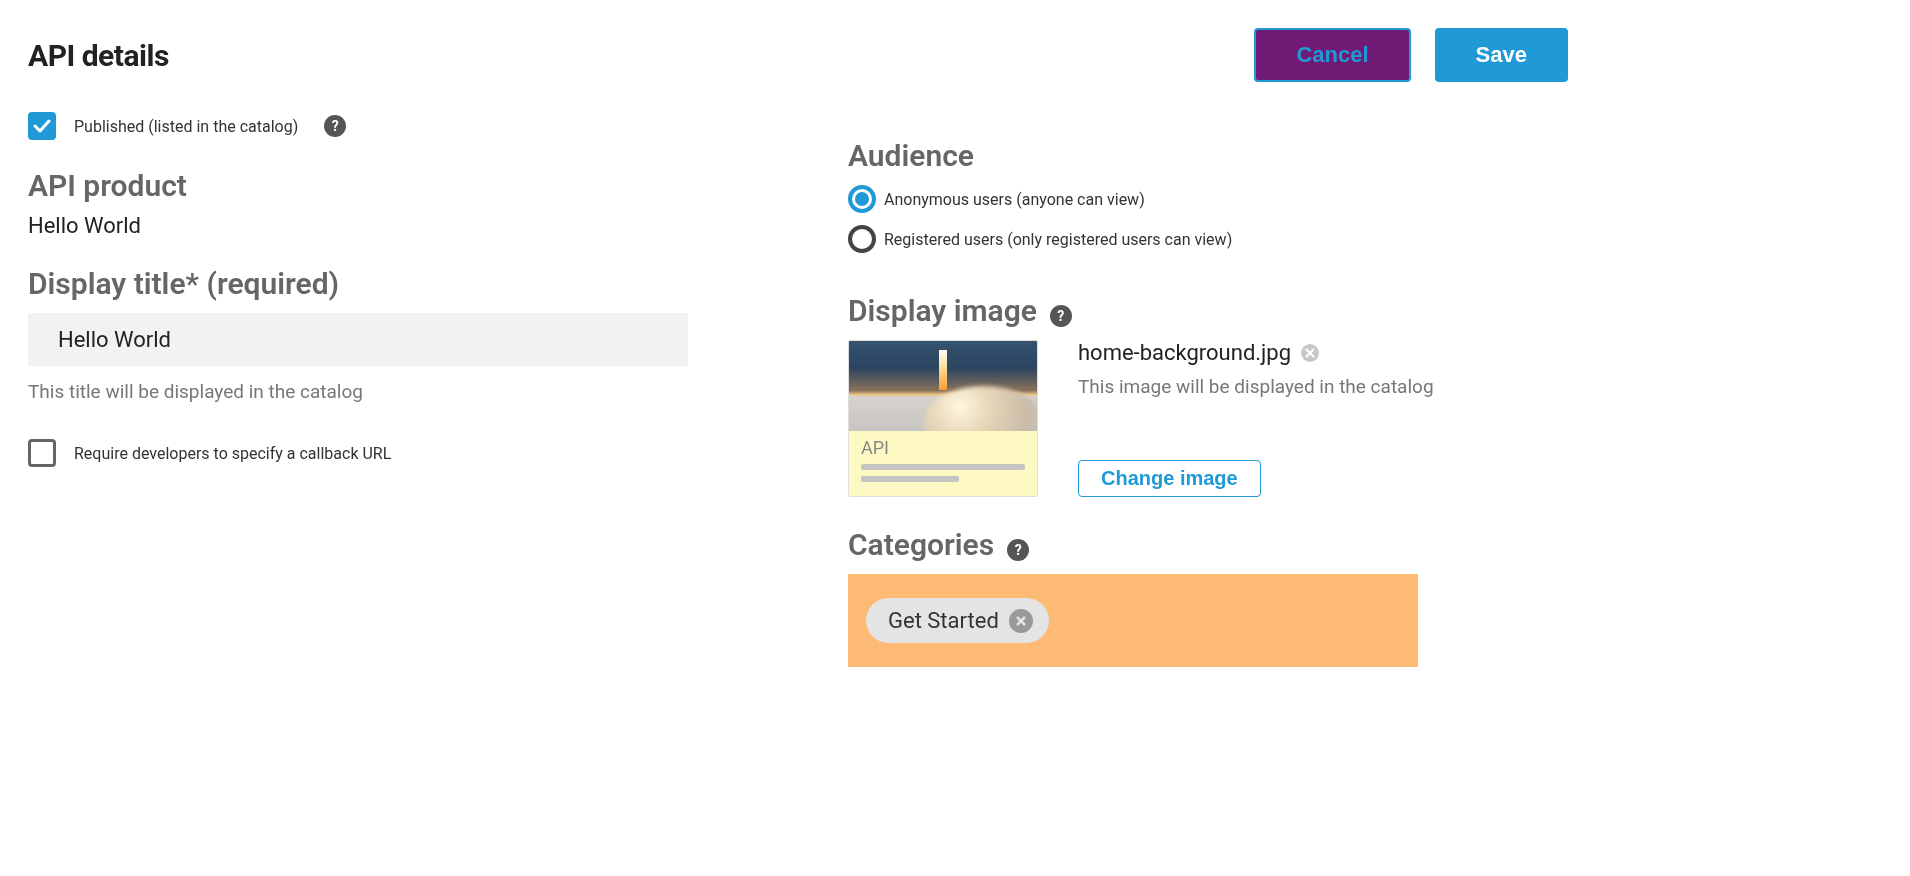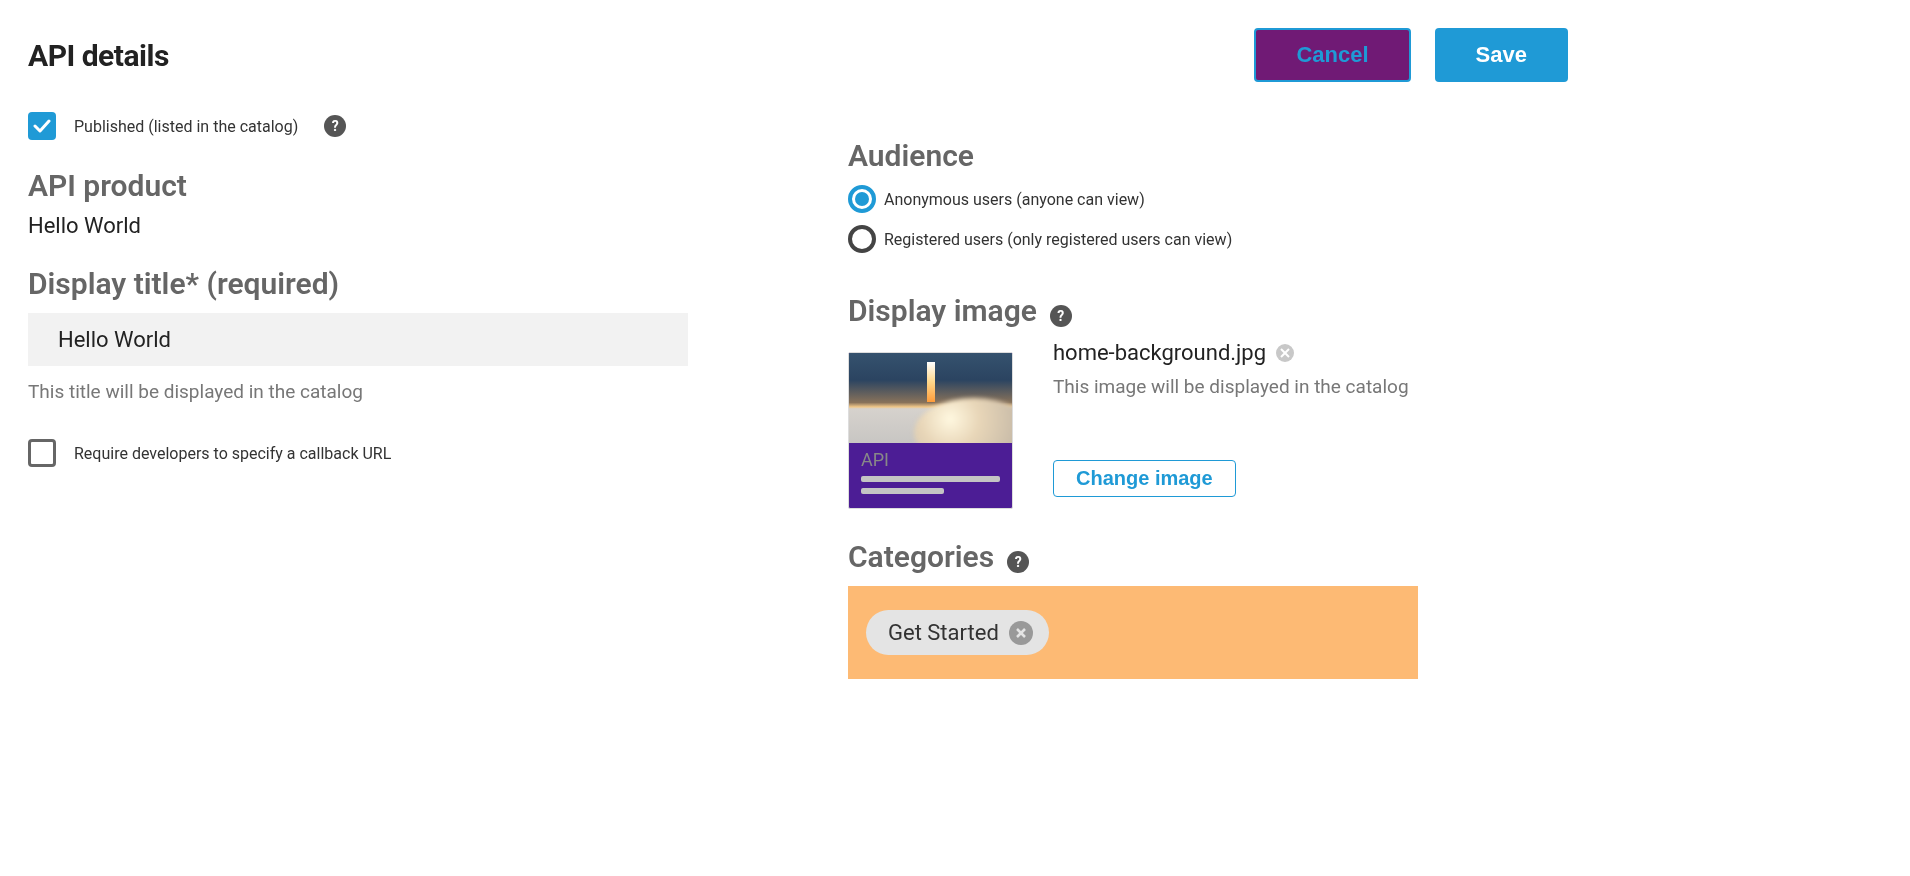--- a/index.html
+++ b/index.html
@@ -151,26 +151,25 @@
     border: 4px solid #444;
   }
 
   .image-row {
     display: flex;
     gap: 40px;
     margin-top: 12px;
     align-items: flex-start;
   }
   .image-card {
-    width: 165px;
+    width: 190px;
     border: 1px solid #ddd;
     border-radius: 2px;
     overflow: hidden;
-    background: #4c1d95;
-    margin-top: 12px;
+    background: #fef9c3;
   }
   .image-preview {
     width: 100%;
     height: 90px;
     background: linear-gradient(to bottom, #35526e 0%, #2b4461 30%, #88725a 55%, #f2c98a 60%, #d6d2cd 62%, #c8c6c3 100%);
     position: relative;
     overflow: hidden;
   }
   .image-preview::before {
     content: "";

